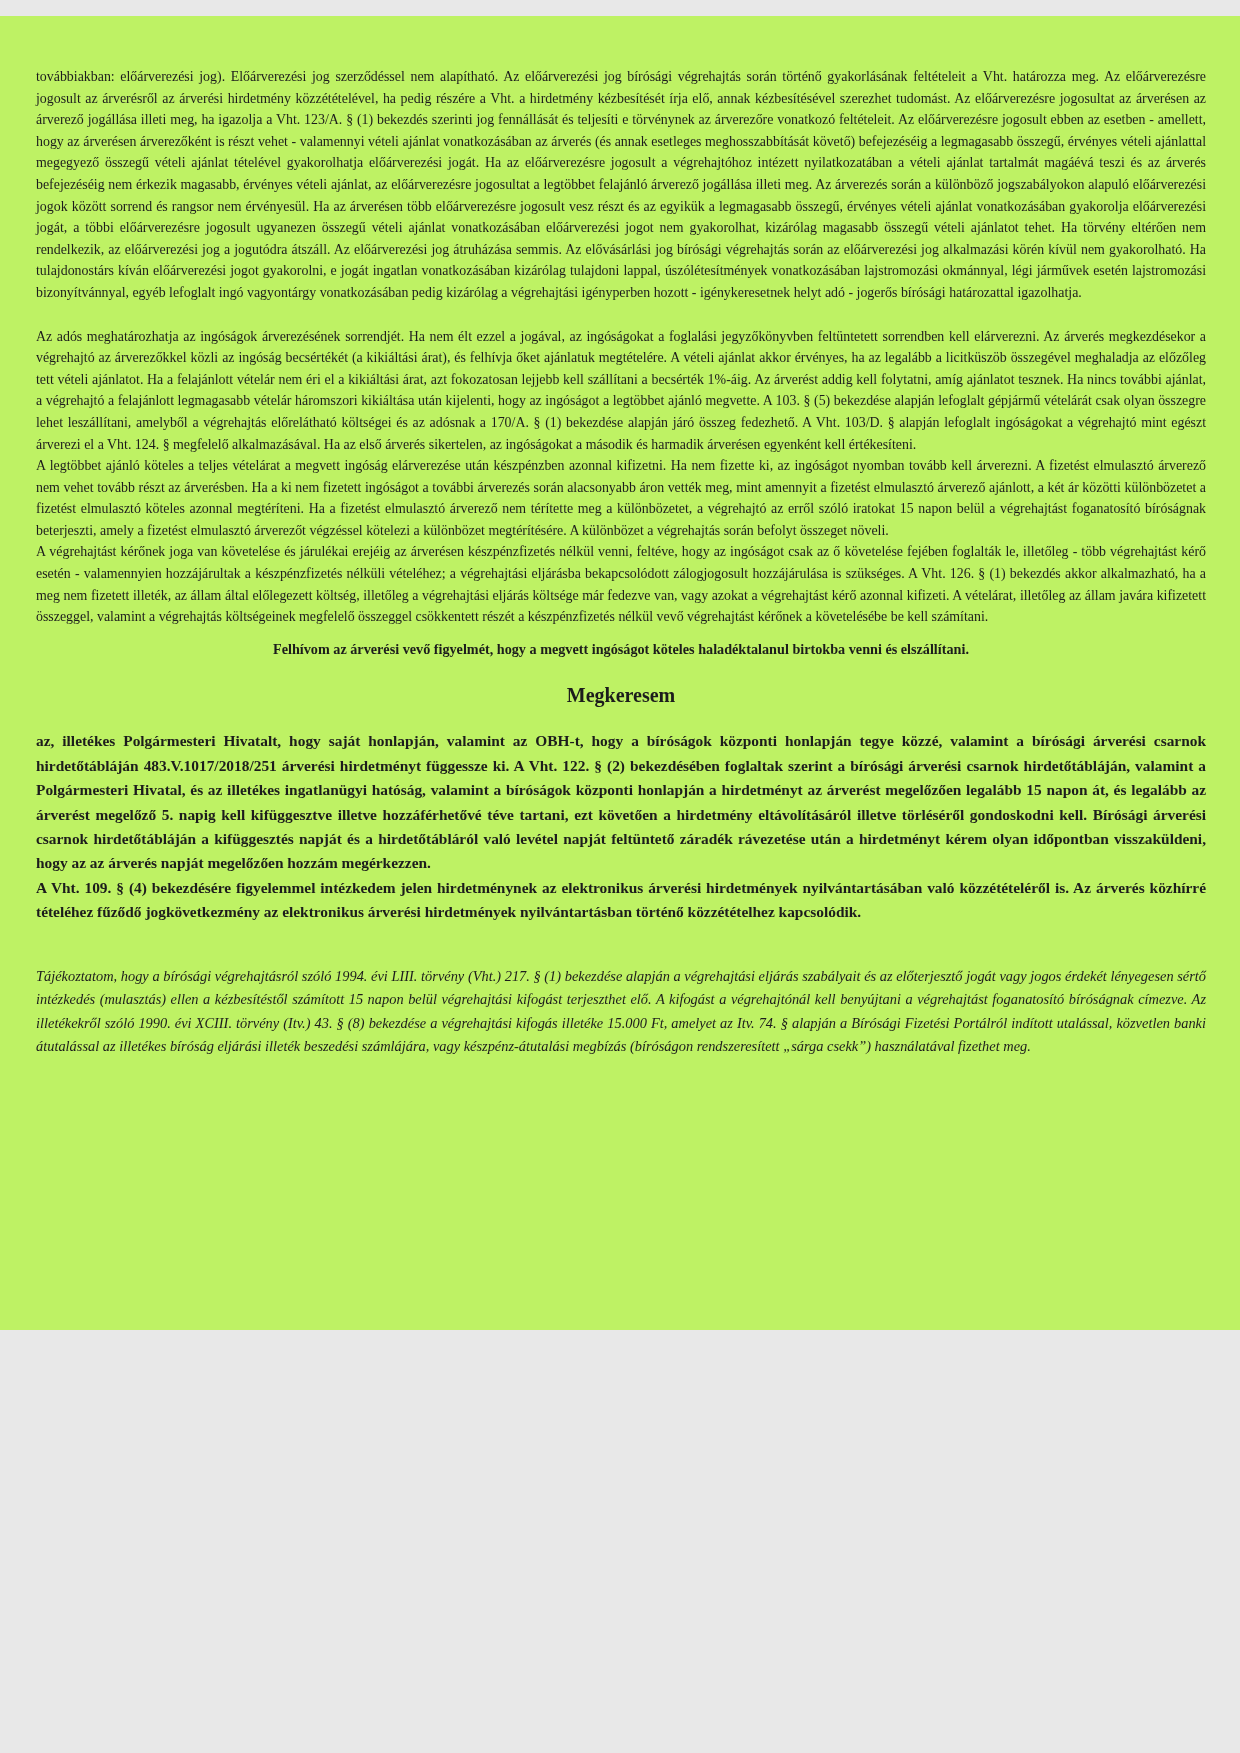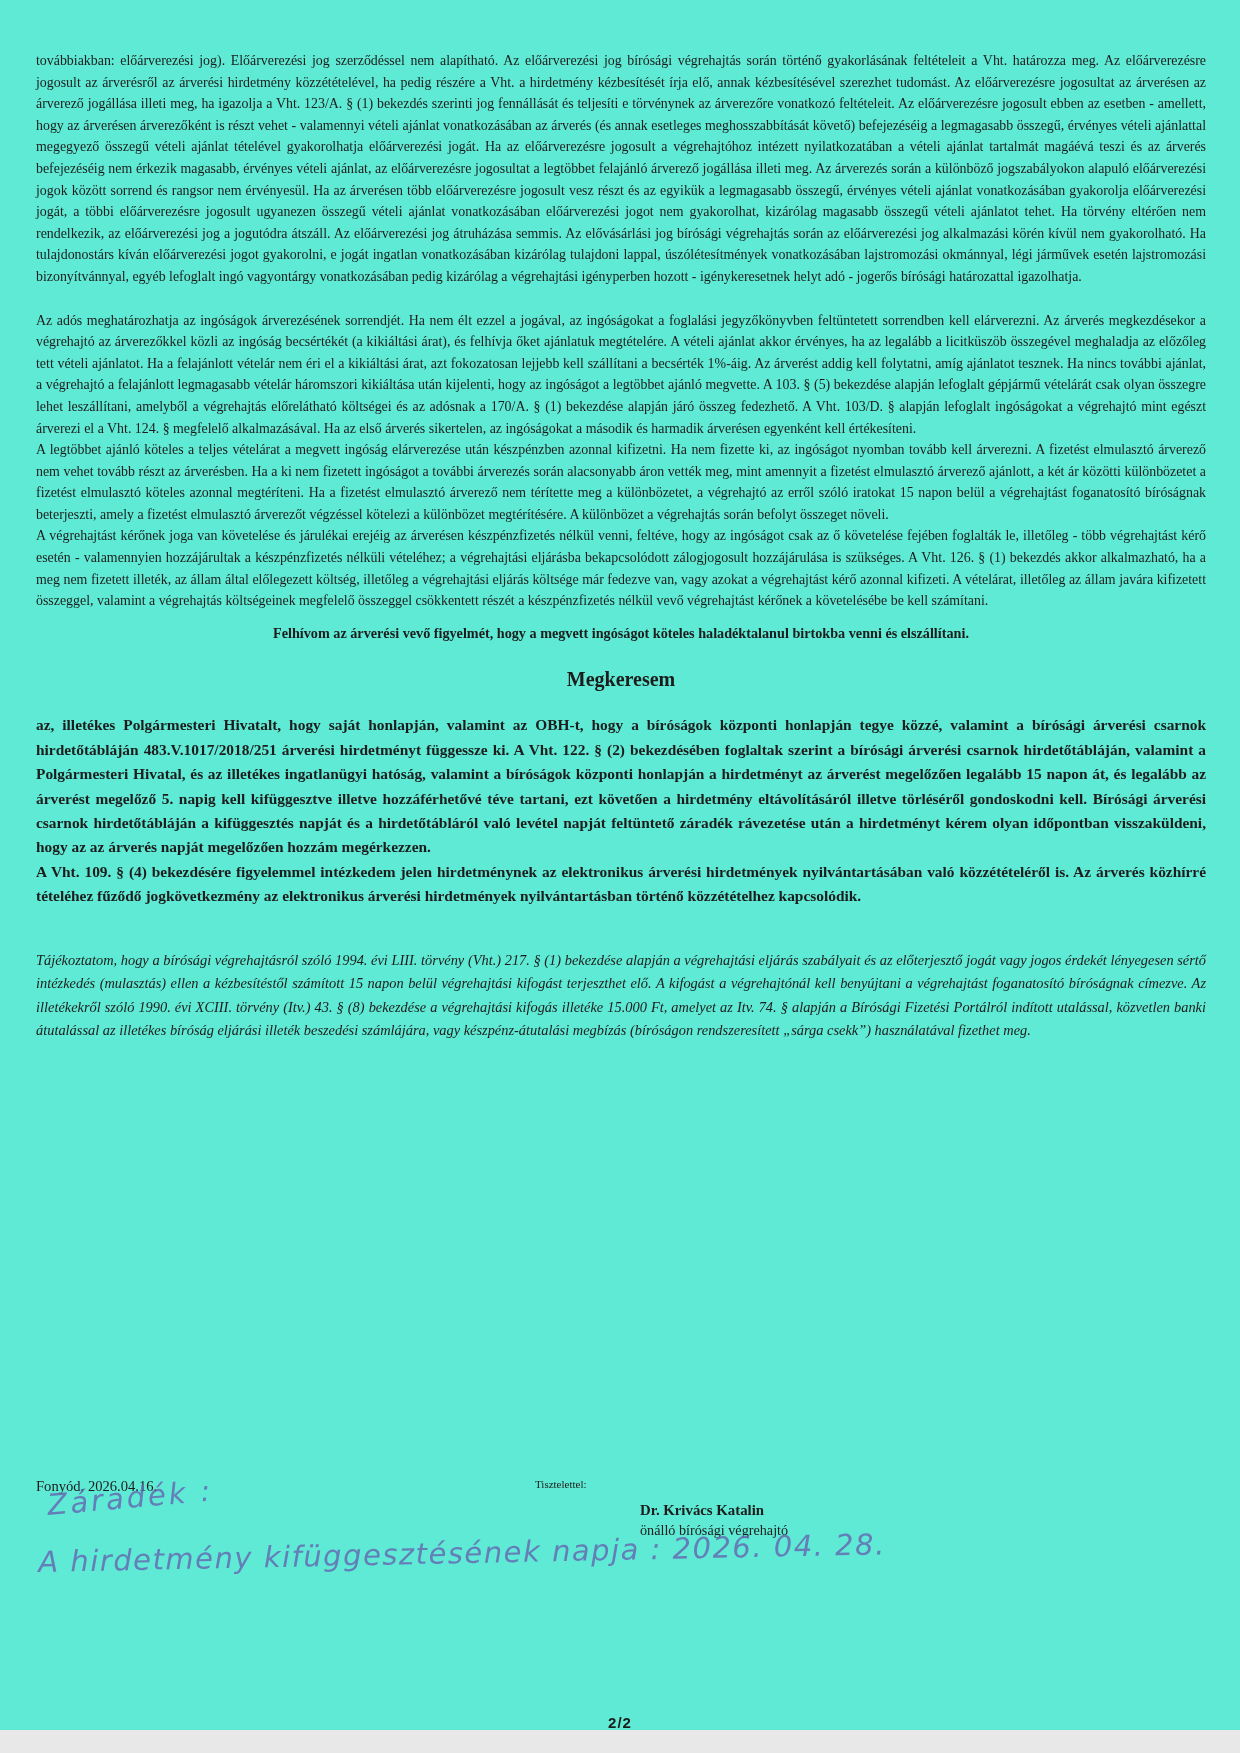--- a/index.html
+++ b/index.html
@@ -1,20 +1,20 @@
 <!DOCTYPE html>
 <html lang="hu"><head>
 <meta charset="utf-8">
 <style>
   html,body{margin:0;padding:0;background:#e8e8e8;}
   .page{
     position:relative;
-    width:1240px;height:1730px;
-    margin:0 auto;
-    background:#5eead4;
+    width:1240px;height:1314px;
+    margin:16px auto;
+    background:#bef264;
     font-family:"Liberation Serif", serif;
     color:#1c1c1c;
     overflow:hidden;
   }
   .content{
     position:absolute;
     left:36px;right:34px;top:50px;
   }
   .body-text{
     font-size:13.9px;

